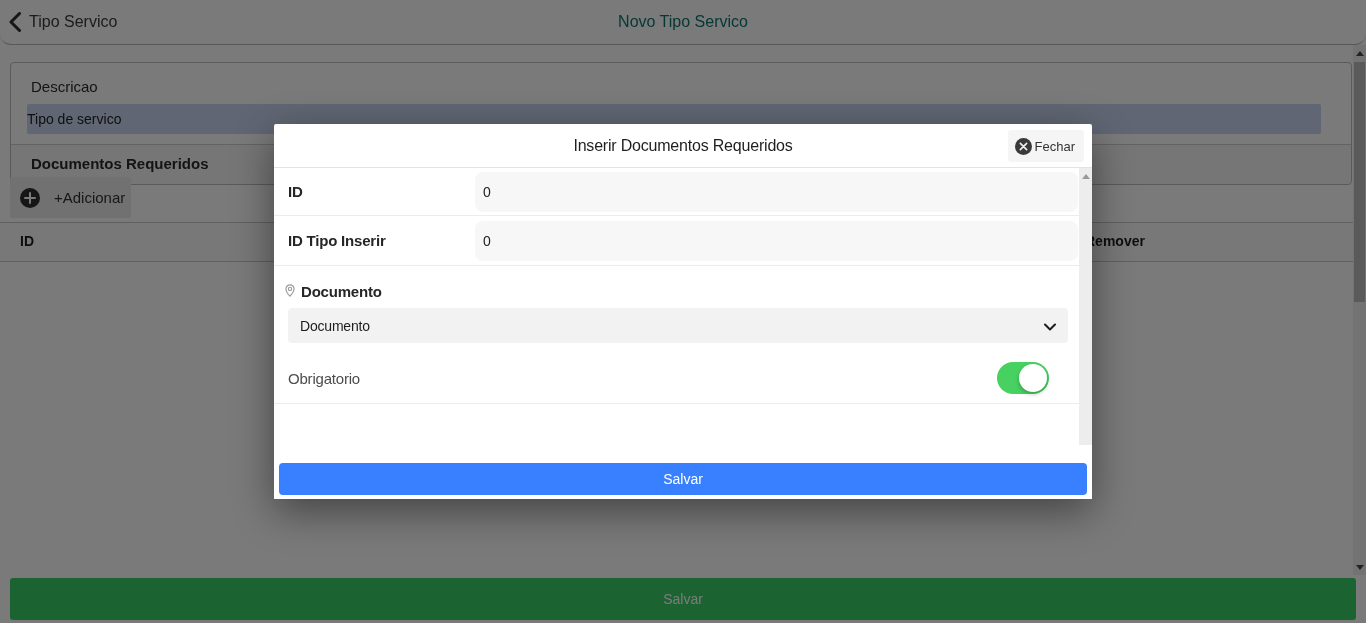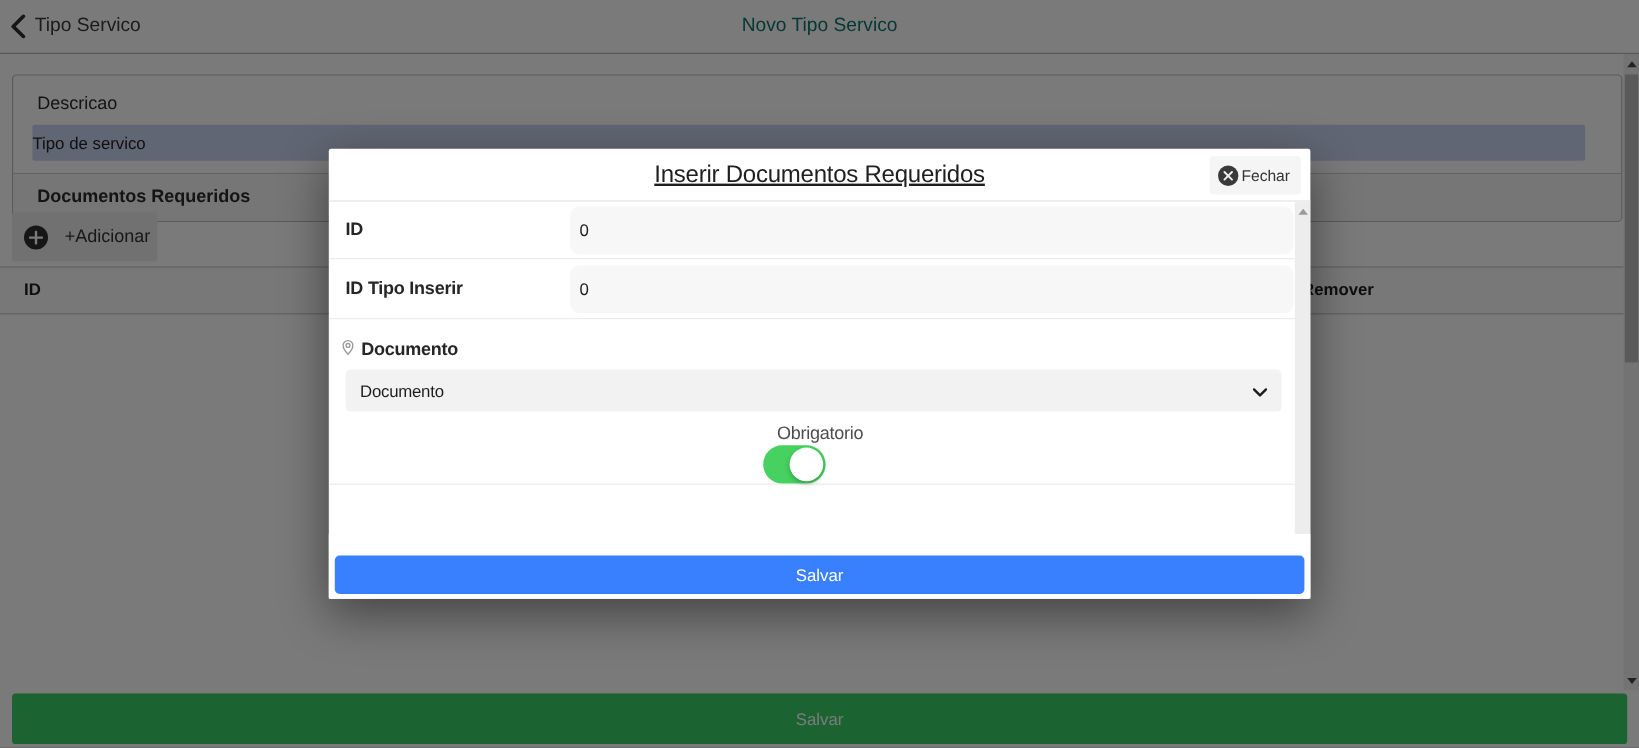--- a/index.html
+++ b/index.html
@@ -5,21 +5,21 @@
   * { box-sizing: border-box; margin: 0; padding: 0; }
   html,body { width:1366px; height:623px; overflow:hidden; background:#000; }
   .screen {
     position:relative; width:1366px; height:623px; overflow:hidden;
     font-family:"Liberation Sans", sans-serif; background:#fff;
   }
   
   .bg { position:absolute; inset:0; background:#fff; }
   .toolbar {
     position:absolute; left:0; top:0; right:0; height:45px;
-    background:#fff; border-bottom:1px solid #b9b9b9;
+    background:#fff; border-bottom:1px solid #b9b9b9;border-radius:11px;
   }
   .back-btn {
     position:absolute; left:8px; top:0; height:44px;
     display:flex; align-items:center; gap:7px; cursor:pointer;
     color:#3c3c3c; font-size:16px;
   }
   .back-btn svg { display:block; }
   .toolbar-title {
     position:absolute; left:0; right:0; top:0; height:44px;
     display:flex; align-items:center; justify-content:center;
@@ -83,21 +83,21 @@
     box-shadow:0 12px 40px rgba(0,0,0,0.45);
     letter-spacing:-0.2px;
   }
   .modal-header {
     position:absolute; left:0; right:0; top:0; height:44px;
     border-bottom:1px solid #e3e3e3;
   }
   .modal-title {
     position:absolute; left:0; right:0; top:0; height:44px;
     display:flex; align-items:center; justify-content:center;
-    font-size:20px; color:#1f1f1f;text-decoration:underline;
+    font-size:16px; color:#1f1f1f;
   }
   .fechar-btn {
     position:absolute; right:8px; top:6px; height:32px;
     background:#f5f5f5; border:none; border-radius:3px;
     display:flex; align-items:center; gap:3px; padding:0 9px 0 7px;
     font-size:13px; color:#333; cursor:pointer; font-family:"Liberation Sans", sans-serif;
   }
   .close-circle {
     width:17px; height:17px; border-radius:50%; background:#3a3a3a;
     display:flex; align-items:center; justify-content:center; flex:0 0 auto;
@@ -120,21 +120,21 @@
   .m-section-label {
     display:flex; align-items:center; gap:6px; padding-left:11px; height:22px;
     font-weight:bold; font-size:15px; color:#262626;
   }
   .m-select {
     margin:6px 24px 0 14px; height:35px; background:#f2f2f3; border-radius:4px;
     display:flex; align-items:center; padding:0 12px; cursor:pointer;
     font-size:14px; color:#1d1d1d;
   }
   .m-select .sel-text { flex:1; }
-  .toggle-row { height:51px; margin-top:10px;flex-direction:column; }
+  .toggle-row { height:51px; margin-top:10px; }
   .toggle-row .m-label { color:#4d4d4d; width:auto; flex:1; }
   .toggle {
     width:52px; height:32px; border-radius:16px; background:#46d160;
     position:relative; margin-right:30px; cursor:pointer; flex:0 0 auto;
   }
   .toggle .knob {
     position:absolute; right:2px; top:2px; width:28px; height:28px;
     border-radius:50%; background:#fff; box-shadow:0 2px 4px rgba(0,0,0,0.25);
   }
   .modal-scrollbar {

